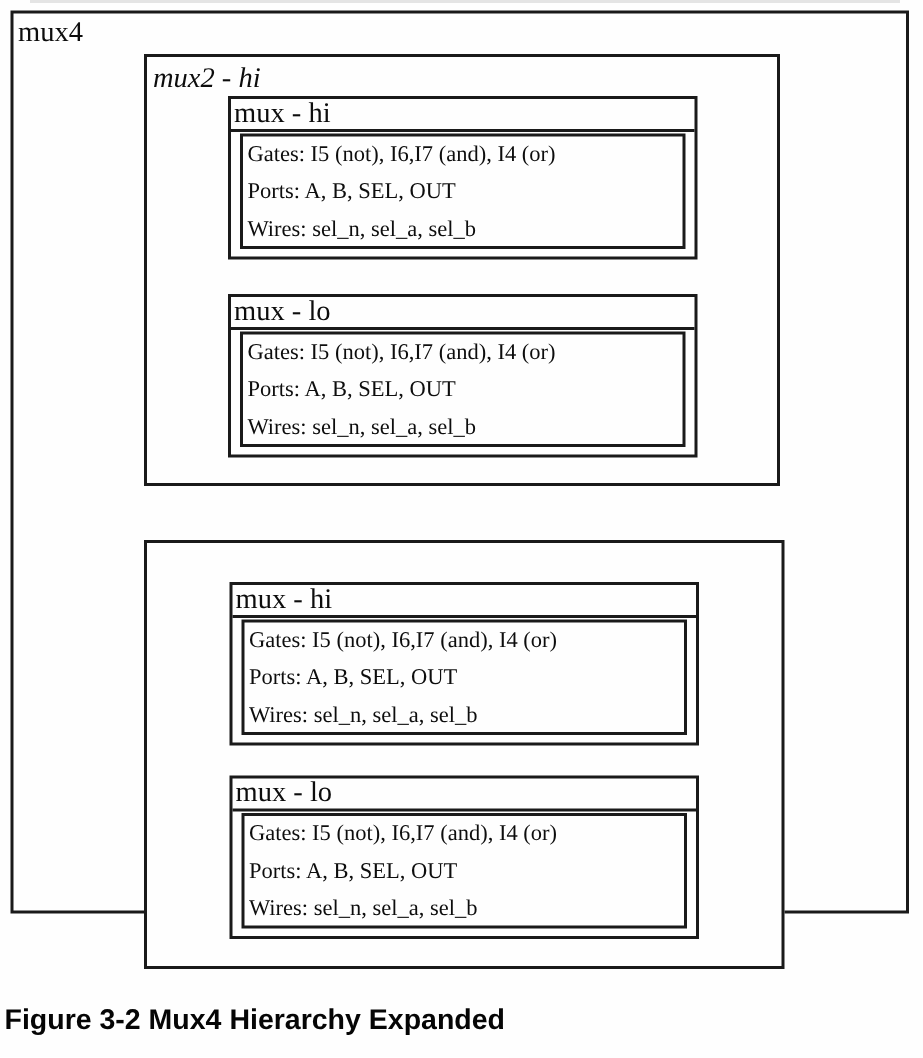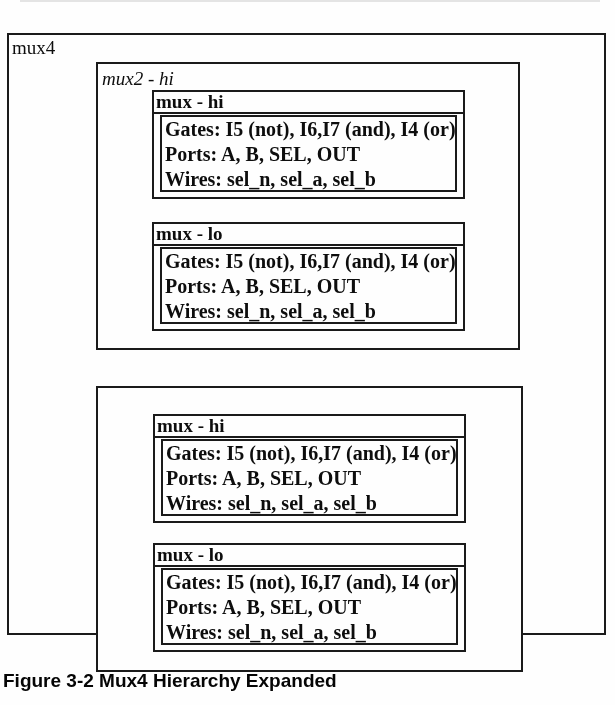--- a/index.html
+++ b/index.html
@@ -41,27 +41,27 @@
     position: absolute;
     box-sizing: border-box;
     left: 6px;
     top: 23px;
     width: 297px;
     height: 77px;
     border: 2px solid #1a1a1a;
     background: #fefefe;
   }
   .inner-line {
-    font-size: 20px;
+    font-size: 15px;
     line-height: 25px;
     padding-left: 3px;
     white-space: nowrap;
   }
   
-  .module { width: 313px; height: 109px; font-weight: bold; }
+  .module { width: 313px; height: 109px; }
   
   .caption {
     position: absolute;
     left: 3px;
     top: 670px;
     font-family: "Liberation Sans", sans-serif;
     font-weight: bold;
     font-size: 19px;
     color: #050505;
     white-space: nowrap;
@@ -74,21 +74,21 @@
     background: #c9c9c9;
     opacity: .5;
   }
 </style>
 </head>
 <body>
 
 <div class="page">
   <div class="scan-streak"></div>
 
-  <div class="box" style="left:7px; top:7px; width:599px; height:602px;margin-top:26px;">
+  <div class="box" style="left:7px; top:7px; width:599px; height:602px;">
     <div class="root-label">mux4</div>
 
     <div class="box" style="left:87px; top:27px; width:424px; height:288px;">
       <div class="group-label">mux2 - hi</div>
 
       <div class="box module" style="left:54px; top:26px;">
         <div class="module-label">mux - hi</div>
         <div class="inner">
           <div class="inner-line">Gates: I5 (not), I6,I7 (and), I4 (or)</div>
           <div class="inner-line">Ports: A, B, SEL, OUT</div>

